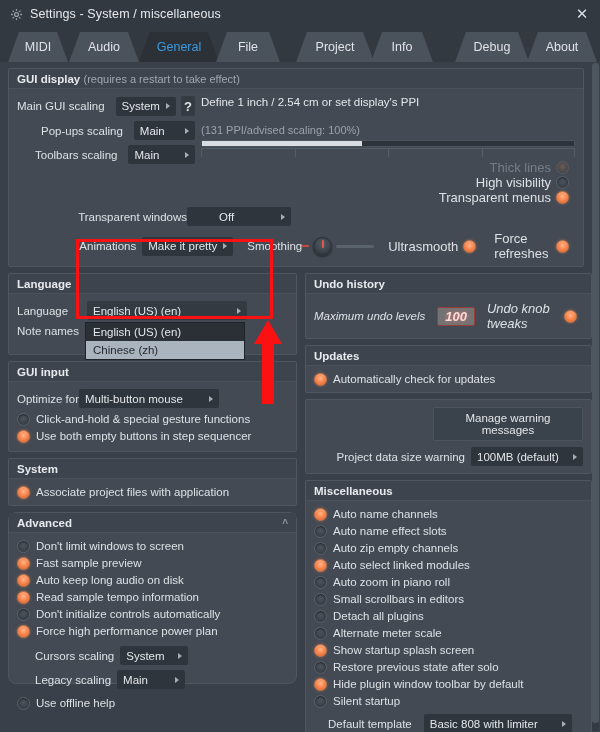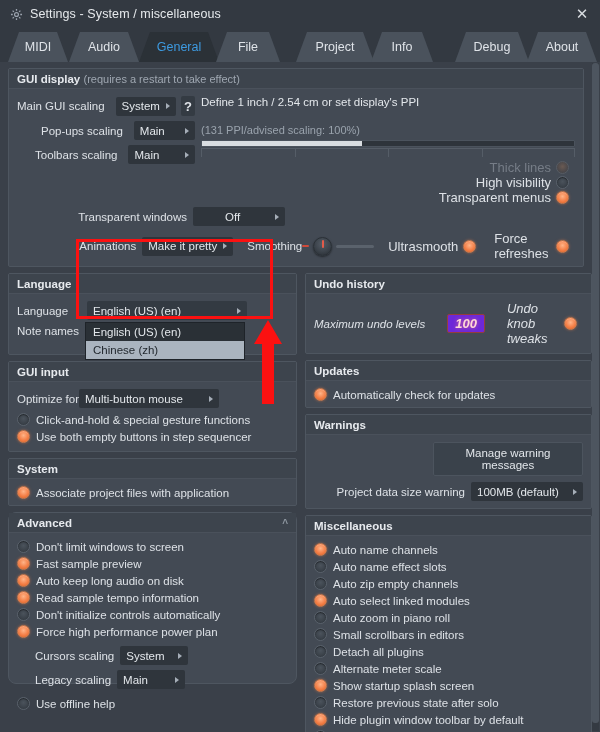--- a/index.html
+++ b/index.html
@@ -101,21 +101,21 @@
   .combo::after {
     content: ""; position: absolute; right: 6px; top: 50%;
     margin-top: -3px;
     border-left: 4px solid #a6aeb8;
     border-top: 3.5px solid transparent;
     border-bottom: 3.5px solid transparent;
   }
   .combo.dark { background: #333a42; }
 
   
-  .radio { display: flex; align-items: center; margin-bottom: 4px; cursor: pointer; }
+  .radio { display: flex; align-items: flex-start; margin-bottom: 4px; cursor: pointer; }
   .dot {
     width: 13px; height: 13px; border-radius: 50%;
     flex: 0 0 13px; margin-right: 6px;
     background: radial-gradient(circle at 50% 42%, #4b535c 0%, #3a4149 60%, #2e343b 100%);
     border: 1px solid #59616b;
     box-shadow: inset 0 1px 1px rgba(0,0,0,.4);
   }
   .dot.on {
     background: radial-gradient(circle at 50% 40%, #ffb488 0%, #f47f47 55%, #d85f22 100%);
     border: 1px solid #c97a4e;
@@ -161,23 +161,23 @@
   }
   .knob::after {
     content: ""; position: absolute; left: 50%; top: 2px;
     width: 2px; height: 8px; margin-left: -1px; background: #e25b4a; border-radius: 1px;
   }
   .knob-dash { width: 7px; height: 2px; background: #d04a3a; border-radius: 1px; }
   .knob-line { width: 38px; height: 3px; background: #5a626c; border-radius: 2px; margin-left: 2px; }
 
   
   .undo-val {
-    background: #6d28d9; border: 1px solid #963d3d; border-radius: 2px;
+    background: #737373; border: 1px solid #963d3d; border-radius: 2px;
     color: #ffd8d8; font-size: 13px; font-weight: bold;
-    padding: 1px 7px; margin: 0 22px;
+    padding: 1px 7px; margin: 0 12px;
     text-shadow: 0 0 4px rgba(255,120,120,.7);
   }
 
   
   .btn {
     background: #3a424b; border-radius: 2px;
     font-size: 11.5px; color: #e2e6ea;
     padding: 4px 10px; text-align: center; cursor: pointer;
     border: 1px solid #4c545e;
   }
@@ -289,21 +289,21 @@
           </div>
           <div class="radio-r">
             <span class="rlbl">Transparent menus</span>
             <span class="dot on"></span>
           </div>
         </div>
       </div>
 
       <div class="row" style="margin-top:2px;">
         <span class="lbl" style="width:170px;text-align:right;">Transparent windows</span>
-        <span class="combo" style="width:92px;margin-left:6px;padding-left:32px;">Off</span>
+        <span class="combo" style="width:104px;padding-left:32px;">Off</span>
       </div>
 
       <div class="row" style="margin-bottom:0;">
         <span class="lbl" style="width:170px;text-align:right;">Animations</span>
         <span class="combo" style="width:112px;margin-left:6px;">Make it pretty</span>
         <span class="lbl" style="margin-left:14px;">Smoothing</span>
         <span class="knob-wrap">
           <span class="knob-dash"></span>
           <span class="knob"></span>
           <span class="knob-line"></span>
@@ -436,21 +436,20 @@
         <div class="group-hdr">Updates</div>
         <div class="group-body" style="padding-bottom:6px;">
           <div class="radio" style="margin-bottom:0;">
             <span class="dot on"></span>
             <span class="rlbl">Automatically check for updates</span>
           </div>
         </div>
       </div>
 
       <div class="group">
-        <div class="group-hdr">Warnings</div>
         <div class="group-body" style="padding-bottom:7px;">
           <div style="display:flex;justify-content:flex-end;margin-bottom:6px;">
             <span class="btn" style="width:150px;">Manage warning messages</span>
           </div>
           <div class="row" style="margin-bottom:0;justify-content:flex-end;">
             <span class="lbl">Project data size warning</span>
             <span class="combo" style="width:112px;margin-left:6px;">100MB (default)</span>
           </div>
         </div>
       </div>

